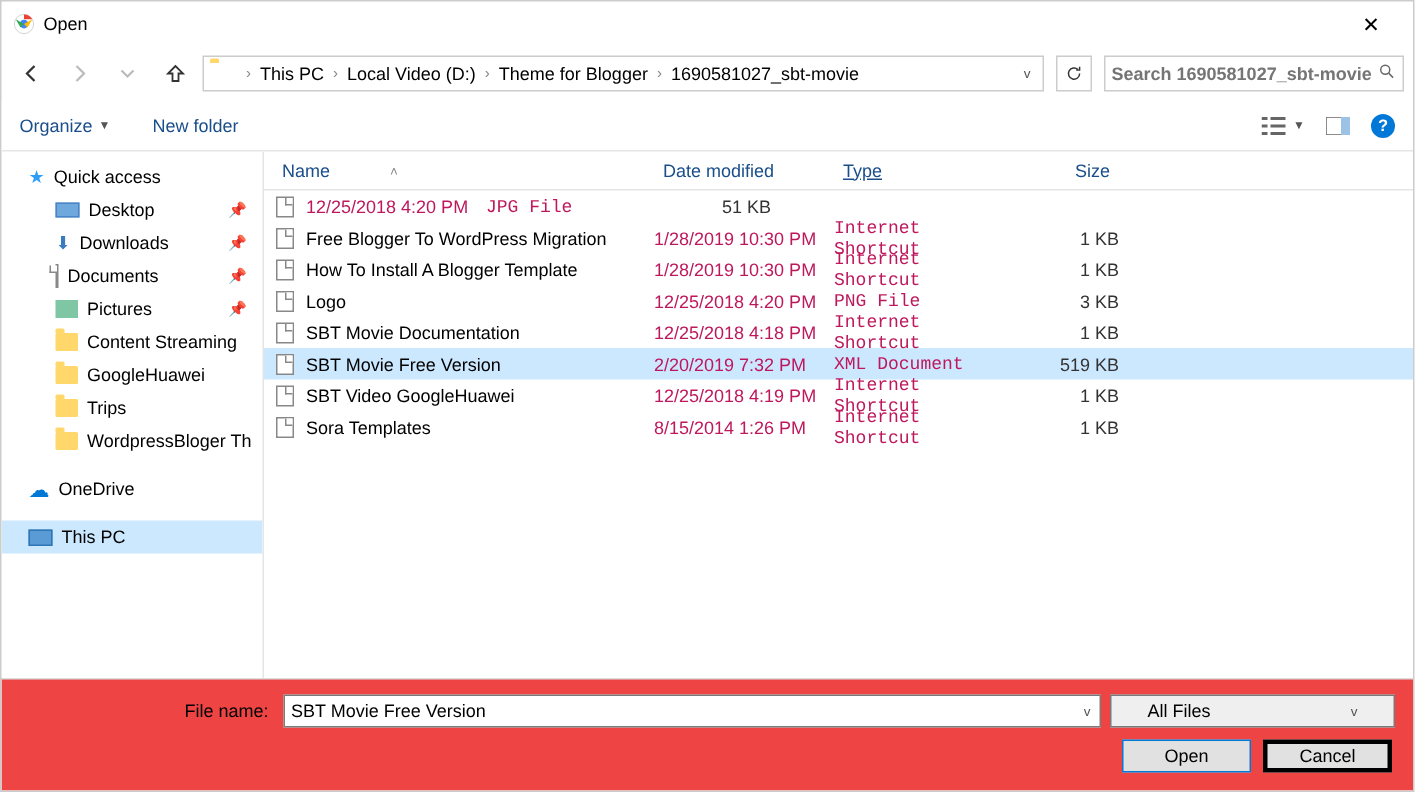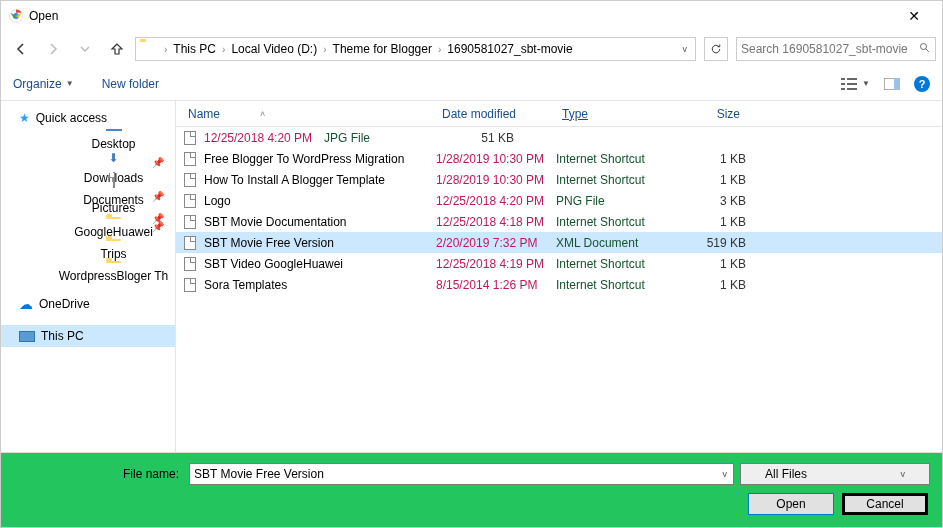--- a/index.html
+++ b/index.html
@@ -12,34 +12,34 @@
 .navrow .iconbtn { width: 28px; height: 28px; display: flex; align-items: center; justify-content: center; color: #888; }
 .navrow .iconbtn.active { color: #333; }
 .breadcrumb { flex: 1; height: 24px; border: 1px solid #ccc; display: flex; align-items: center; padding: 0 4px; background: #fff; }
 .breadcrumb .fld { width: 16px; height: 14px; margin-right: 4px; }
 .breadcrumb .crumb { padding: 0 2px; color: #000; }
 .breadcrumb .sep { padding: 0 4px; color: #888; font-size: 10px; }
 .breadcrumb .spacer { flex: 1; }
 .breadcrumb .dd { color: #555; padding: 0 4px; font-size: 9px; }
 .refresh { width: 24px; height: 24px; border: 1px solid #ccc; display: flex; align-items: center; justify-content: center; margin-left: 4px; }
 .searchbox { width: 200px; height: 24px; border: 1px solid #ccc; display: flex; align-items: center; margin-left: 4px; padding: 0 4px; color: #888; }
-.searchbox input { border: none; outline: none; flex: 1; color: #6d28d9; font-size: 12px; }
+.searchbox input { border: none; outline: none; flex: 1; color: #6d28d9; font-size: 12px; font-weight: bold; }
 .searchbox .mag { margin-left: 4px; color: #555; }
 .toolbar { height: 34px; border-bottom: 1px solid #e5e5e5; display: flex; align-items: center; padding: 0 12px; gap: 28px; background: #fff; }
 .toolbar .tb-left { display: flex; gap: 28px; }
 .toolbar .tb-item { color: #1a4e8a; display: flex; align-items: center; gap: 4px; }
 .toolbar .tb-item .tri { font-size: 8px; color: #555; }
 .toolbar .tb-right { margin-left: auto; display: flex; align-items: center; gap: 14px; }
 .toolbar .viewbtn { display: flex; align-items: center; gap: 3px; }
 .help-icon { width: 16px; height: 16px; border-radius: 50%; background: #0078d7; color: #fff; display: flex; align-items: center; justify-content: center; font-weight: bold; font-size: 11px; }
 .mainarea { flex: 1; display: flex; overflow: hidden; }
 .sidebar { width: 175px; border-right: 1px solid #e5e5e5; padding: 6px 0; overflow: hidden; }
 .sidebar .sec { margin-bottom: 10px; }
 .sidebar .row { height: 22px; display: flex; align-items: center; padding-left: 18px; gap: 6px; white-space: nowrap; }
-.sidebar .row.indent { padding-left: 51px; flex-direction: column; }
+.sidebar .row.indent { padding-left: 36px; }
 .sidebar .row .pin { margin-left: auto; margin-right: 10px; color: #888; font-size: 10px; }
 .sidebar .row.sel { background: #cce8ff; }
 .star { color: #2e9df7; }
 .folder-ic { width: 15px; height: 12px; background: #ffd76a; border-radius: 1px; position: relative; }
 .folder-ic::before { content: ""; position: absolute; top: -3px; left: 0; width: 6px; height: 3px; background: #ffd76a; border-radius: 1px 1px 0 0; }
 .drive-ic { width: 16px; height: 10px; background: #6fa8dc; border: 1px solid #4a86c7; }
 .cloud-ic { color: #0078d7; font-size: 14px; }
 .pc-ic { width: 16px; height: 11px; background: #5b9bd5; border: 1px solid #2e75b6; }
 .net-ic { width: 14px; height: 11px; background: #5b9bd5; }
 .filelist { flex: 1; display: flex; flex-direction: column; }
@@ -48,25 +48,25 @@
 .col-name { width: 254px; display:flex; align-items:center; gap:40px; }
 .col-date { width: 120px; }
 .col-type { width: 120px; text-decoration: underline; }
 .col-size { width: 70px; text-align: right; }
 .rows { flex: 1; overflow: auto; }
 .frow { height: 21px; display: flex; align-items: center; padding-left: 6px; }
 .frow.sel { background: #cce8ff; }
 .frow .fic { width: 16px; height: 16px; margin-right: 6px; display:flex; align-items:center; justify-content:center; }
 .frow .c-name { width: 232px; overflow: hidden; text-overflow: ellipsis; white-space: nowrap; }
 .frow .c-date { width: 120px; color: #be185d; }
-.frow .c-type { width: 120px; color: #14532d; }
+.frow .c-type { width: 120px; color: #be185d; font-family: Liberation Mono, monospace; }
 .frow .c-size { width: 70px; text-align: right; color: #333; }
 .page-ic { width: 12px; height: 14px; border: 1px solid #888; background: #fff; position: relative; }
 .page-ic::after { content:""; position:absolute; top:0; right:0; width:4px; height:4px; background:#fff; border-left:1px solid #888; border-bottom:1px solid #888; }
-.bottombar { background: #22c55e; border-top: 1px solid #ddd; padding: 10px 12px 12px; display: flex; flex-direction: column; gap: 8px; }
+.bottombar { background: #ef4444; border-top: 1px solid #ddd; padding: 10px 12px 12px; display: flex; flex-direction: column; gap: 8px; }
 .fn-row { display: flex; align-items: center; gap: 6px; }
 .fn-label { width: 170px; text-align: right; padding-right: 4px; }
 .fn-input { flex: 1; height: 22px; border: 1px solid #7a7a7a; background: #fff; padding: 0 4px; display:flex; align-items:center; }
 .fn-input input { border:none; outline:none; width:100%; font-size:12px; }
 .fn-input .dd2 { color:#555; font-size:9px; padding:0 2px; }
 .filter { width: 190px; height: 22px; border: 1px solid #7a7a7a; background: #efefef; display:flex; align-items:center; padding:0 24px; }
 .filter .dd2 { margin-left:auto; font-size:9px; color:#555; }
 .btnrow { display: flex; justify-content: flex-end; gap: 8px; padding-right: 2px; }
 .btn { width: 86px; height: 22px; border: 3px solid #000000; background: #e1e1e1; display:flex; align-items:center; justify-content:center; }
 .btn.primary { border: 1.5px solid #0078d7; background: #e1e1e1; }
@@ -193,20 +193,24 @@
             <span>Documents</span>
             <span class="pin">📌</span>
           </div>
           <div class="row indent">
             <span style="width:15px;height:12px;background:#7fc6a4;display:inline-block"></span>
             <span>Pictures</span>
             <span class="pin">📌</span>
           </div>
           <div class="row indent">
             <span class="folder-ic"></span>
+            <span>Content Streaming</span>
+          </div>
+          <div class="row indent">
+            <span class="folder-ic"></span>
             <span>GoogleHuawei</span>
           </div>
           <div class="row indent">
             <span class="folder-ic"></span>
             <span>Trips</span>
           </div>
           <div class="row indent">
             <span class="folder-ic"></span>
             <span>WordpressBloger Th</span>
           </div>

